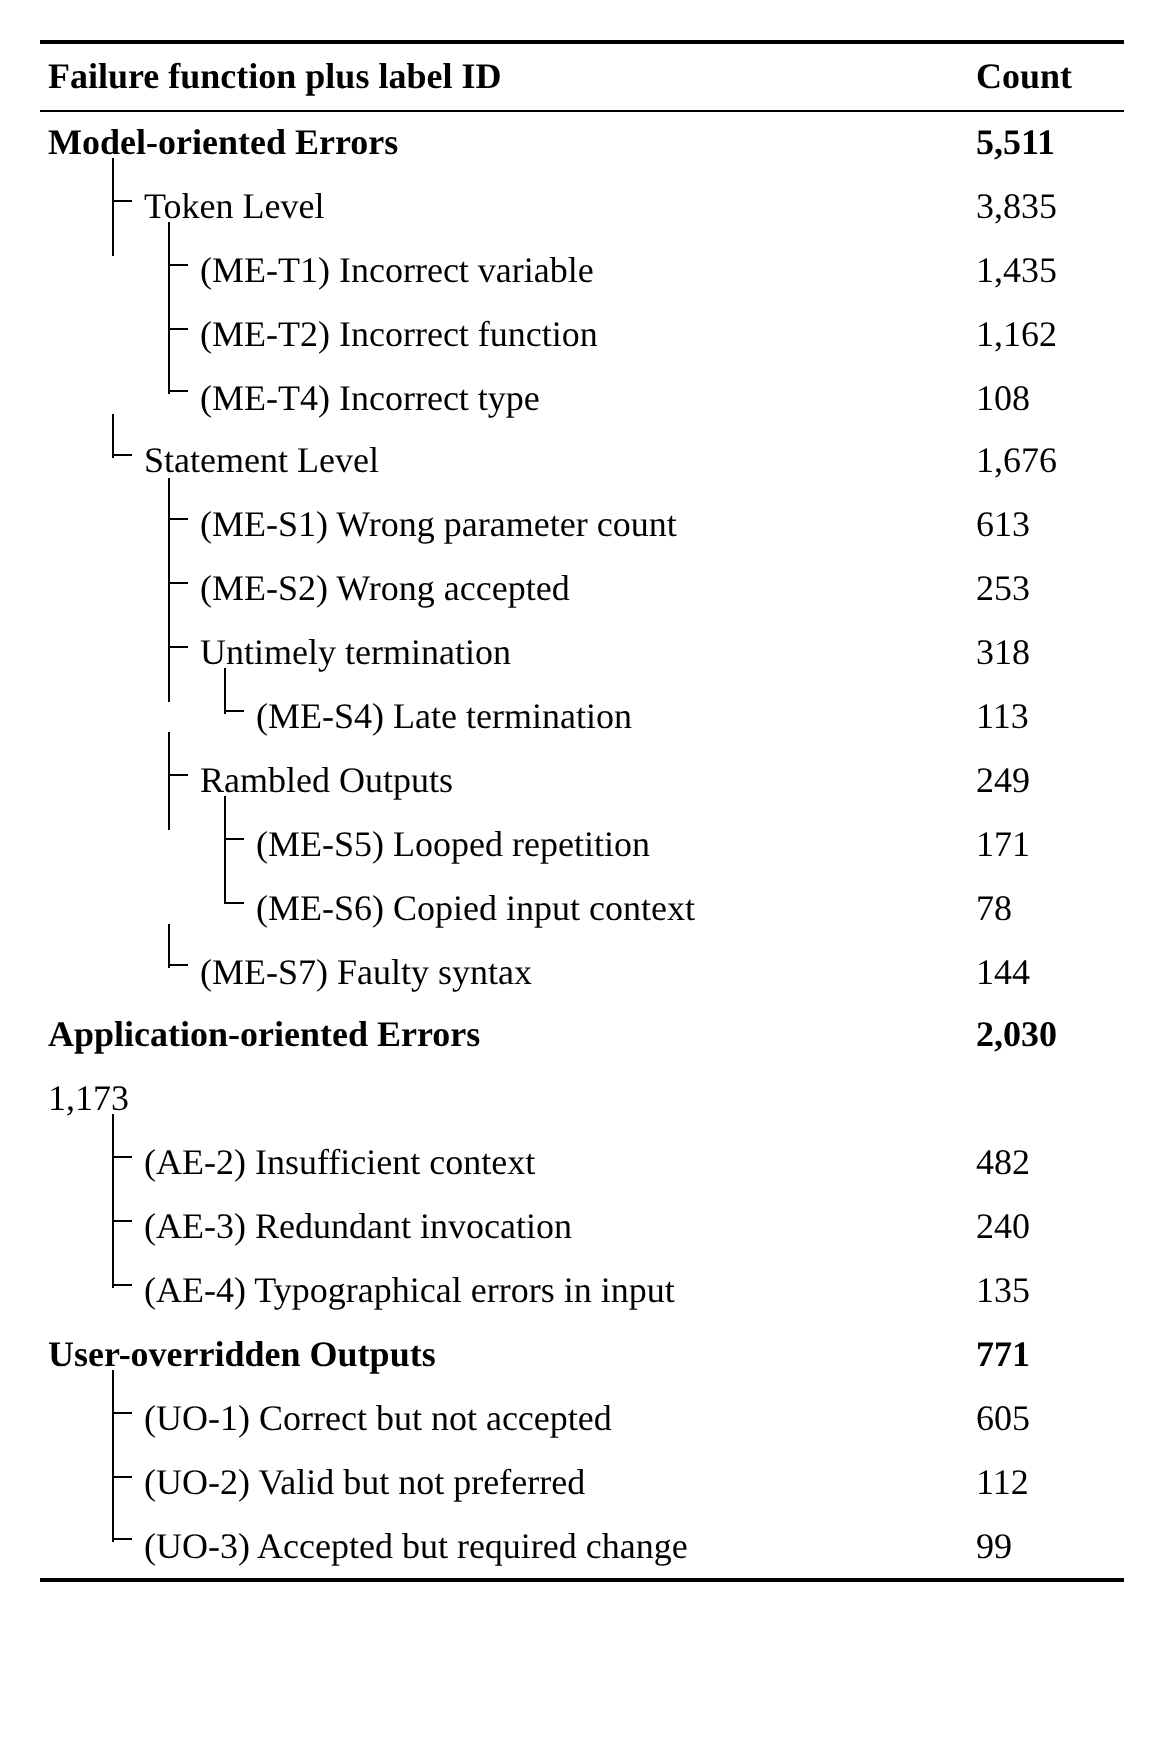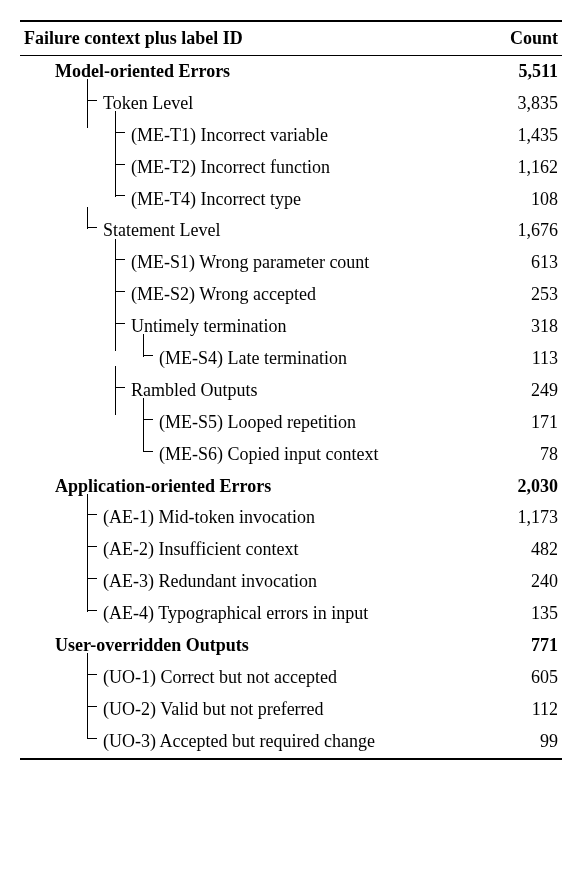--- a/index.html
+++ b/index.html
@@ -23,22 +23,22 @@
     border-bottom: 1px solid #000;
     font-weight: bold;
   }
   .row {
     display: flex;
     justify-content: space-between;
     align-items: baseline;
     padding: 2px 4px 2px 4px;
     line-height: 1.55;
   }
-  .label { flex: 1; white-space: nowrap; margin-left: 31px; }
-  .count { text-align: right; min-width: 70px; font-variant-numeric: tabular-nums; }
+  .label { flex: 1; white-space: nowrap; }
+  .count { text-align: left; min-width: 70px; font-variant-numeric: tabular-nums; }
   .bold { font-weight: bold; }
   .indent-1 { padding-left: 28px; }
   .indent-2 { padding-left: 56px; }
   .indent-3 { padding-left: 84px; }
   .tree {
     position: relative;
     display: inline-block;
     width: 20px;
     vertical-align: top;
     height: 1.2em;
@@ -61,21 +61,21 @@
   }
   .tree.mid::before {
     bottom: -0.9em;
   }
 </style>
 </head>
 <body>
 
 <div class="table-wrap">
   <div class="header-row">
-    <span>Failure context plus label ID</span>
+    <span>Failure function plus label ID</span>
     <span class="count">Count</span>
   </div>
   <div id="rows">
       <div class="row bold">
         <span class="label indent-0"><span>Model-oriented Errors</span></span>
         <span class="count bold">5,511</span>
       </div>
       <div class="row">
         <span class="label indent-1"><span class="tree mid"></span><span>Token Level</span></span>
         <span class="count">3,835</span>
@@ -117,26 +117,29 @@
         <span class="count">249</span>
       </div>
       <div class="row">
         <span class="label indent-3"><span class="tree mid"></span><span>(ME-S5) Looped repetition</span></span>
         <span class="count">171</span>
       </div>
       <div class="row">
         <span class="label indent-3"><span class="tree end"></span><span>(ME-S6) Copied input context</span></span>
         <span class="count">78</span>
       </div>
+      <div class="row">
+        <span class="label indent-2"><span class="tree end"></span><span>(ME-S7) Faulty syntax</span></span>
+        <span class="count">144</span>
+      </div>
       <div class="row bold">
         <span class="label indent-0"><span>Application-oriented Errors</span></span>
         <span class="count bold">2,030</span>
       </div>
       <div class="row">
-        <span class="label indent-1"><span class="tree mid"></span><span>(AE-1) Mid-token invocation</span></span>
         <span class="count">1,173</span>
       </div>
       <div class="row">
         <span class="label indent-1"><span class="tree mid"></span><span>(AE-2) Insufficient context</span></span>
         <span class="count">482</span>
       </div>
       <div class="row">
         <span class="label indent-1"><span class="tree mid"></span><span>(AE-3) Redundant invocation</span></span>
         <span class="count">240</span>
       </div>

